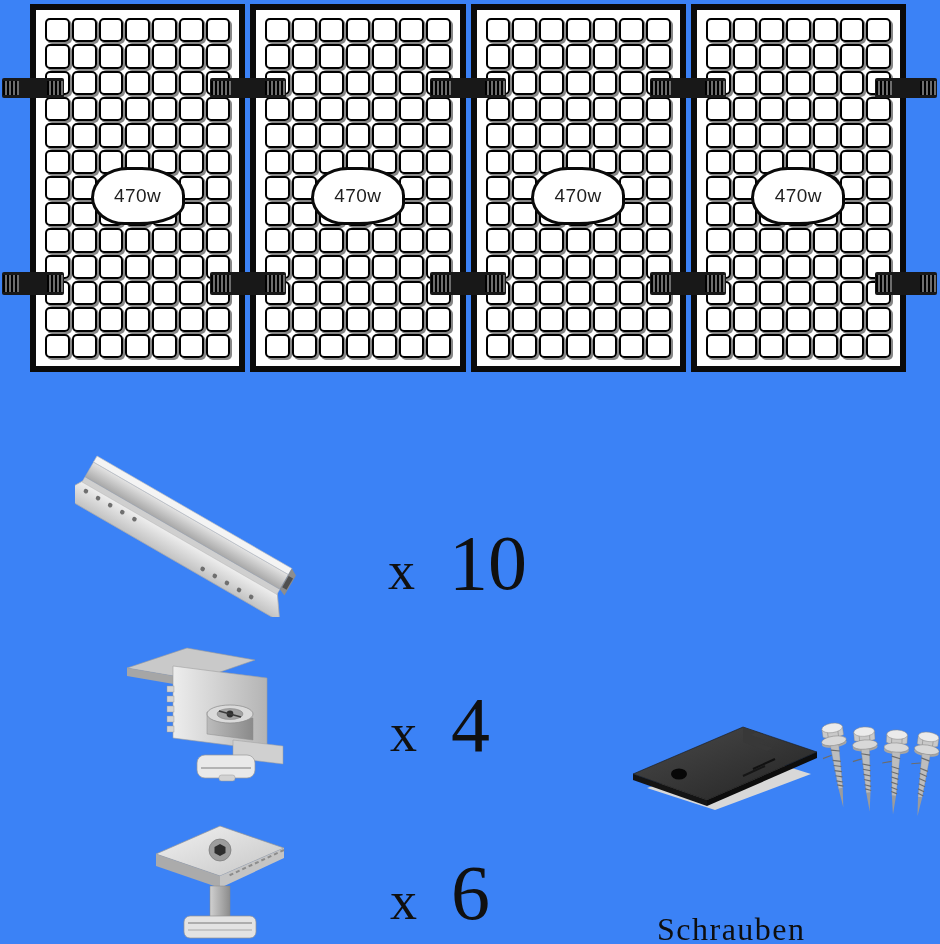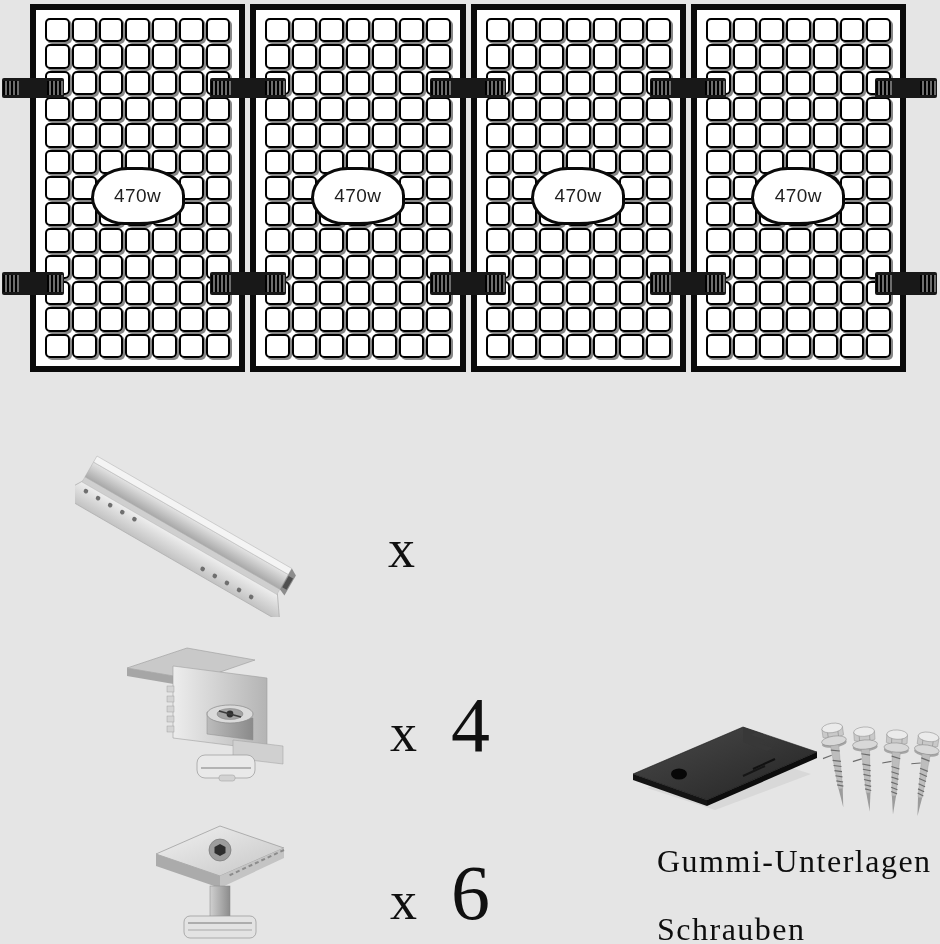--- a/index.html
+++ b/index.html
@@ -1,16 +1,16 @@
 <!DOCTYPE html>
 <html><head>
 <meta charset="utf-8">
 <style>
   html,body{margin:0;padding:0;background:#fff;}
-  .canvas{position:relative;width:940px;height:944px;background:#e5e5e5;overflow:hidden;
+  .canvas{position:relative;width:940px;height:944px;background:#3b82f6;overflow:hidden;
           font-family:"Liberation Sans",sans-serif;}
 
   
   .array{position:absolute;left:30px;top:4px;width:876px;height:368px;display:flex;gap:5px;}
   .panel{position:relative;flex:1;border:6px solid #0b0b0b;background:#fff;
          padding:8px 9px;box-sizing:border-box;}
   .cells{width:100%;height:100%;display:grid;gap:2px;}
   .cell{border:2px solid #000;border-radius:5px;box-shadow:2px 2px 0 #878787;}
   .cloud{position:absolute;left:50%;top:44%;transform:translateX(-50%);
          width:88px;height:52px;background:#fff;border:3px solid #0a0a0a;
@@ -474,20 +474,21 @@
           <circle cx="162" cy="45" r="2.3"></circle>
         <circle cx="176" cy="45" r="2.3"></circle>
           <circle cx="190" cy="45" r="2.3"></circle>
         <circle cx="204" cy="45" r="2.3"></circle>
       </g>
     </g>
   </svg>
 
   <div class="qty-row" style="left:388px;top:518px;">
     <span class="qty-mult">x</span>
+    <span class="qty-num">10</span>
   </div>
 
   <svg class="comp" style="left:115px;top:628px;" width="175" height="155" viewBox="0 0 175 155">
     <defs>
       <linearGradient id="ecg" x1="0" y1="0" x2="1" y2="0">
         <stop offset="0" stop-color="#ededed"></stop>
           <stop offset="1" stop-color="#b4b4b4"></stop>
       </linearGradient>
       <linearGradient id="cyl" x1="0" y1="0" x2="1" y2="0">
         <stop offset="0" stop-color="#bcbcbc"></stop>
@@ -645,16 +646,15 @@
             <line x1="9.3" y1="43" x2="16.7" y2="45"></line>
     <line x1="9.5" y1="48" x2="16.5" y2="50"></line>
             <line x1="9.7" y1="53" x2="16.3" y2="55"></line>
     <line x1="9.9" y1="58" x2="16.1" y2="60"></line>
             <line x1="10.1" y1="62" x2="15.9" y2="64"></line>
   </g>
   <polygon points="11,66 15,66 13,84" fill="#9c9c9c"></polygon>
 </svg></div>
     </div>
 
-  <div class="hw-label" style="left:657px;top:843px;">Gummi-Unterlagen</div>
   <div class="hw-label" style="left:657px;top:903px;margin-top:8px;">Schrauben</div>
 
 </div>
 
 </body></html>

